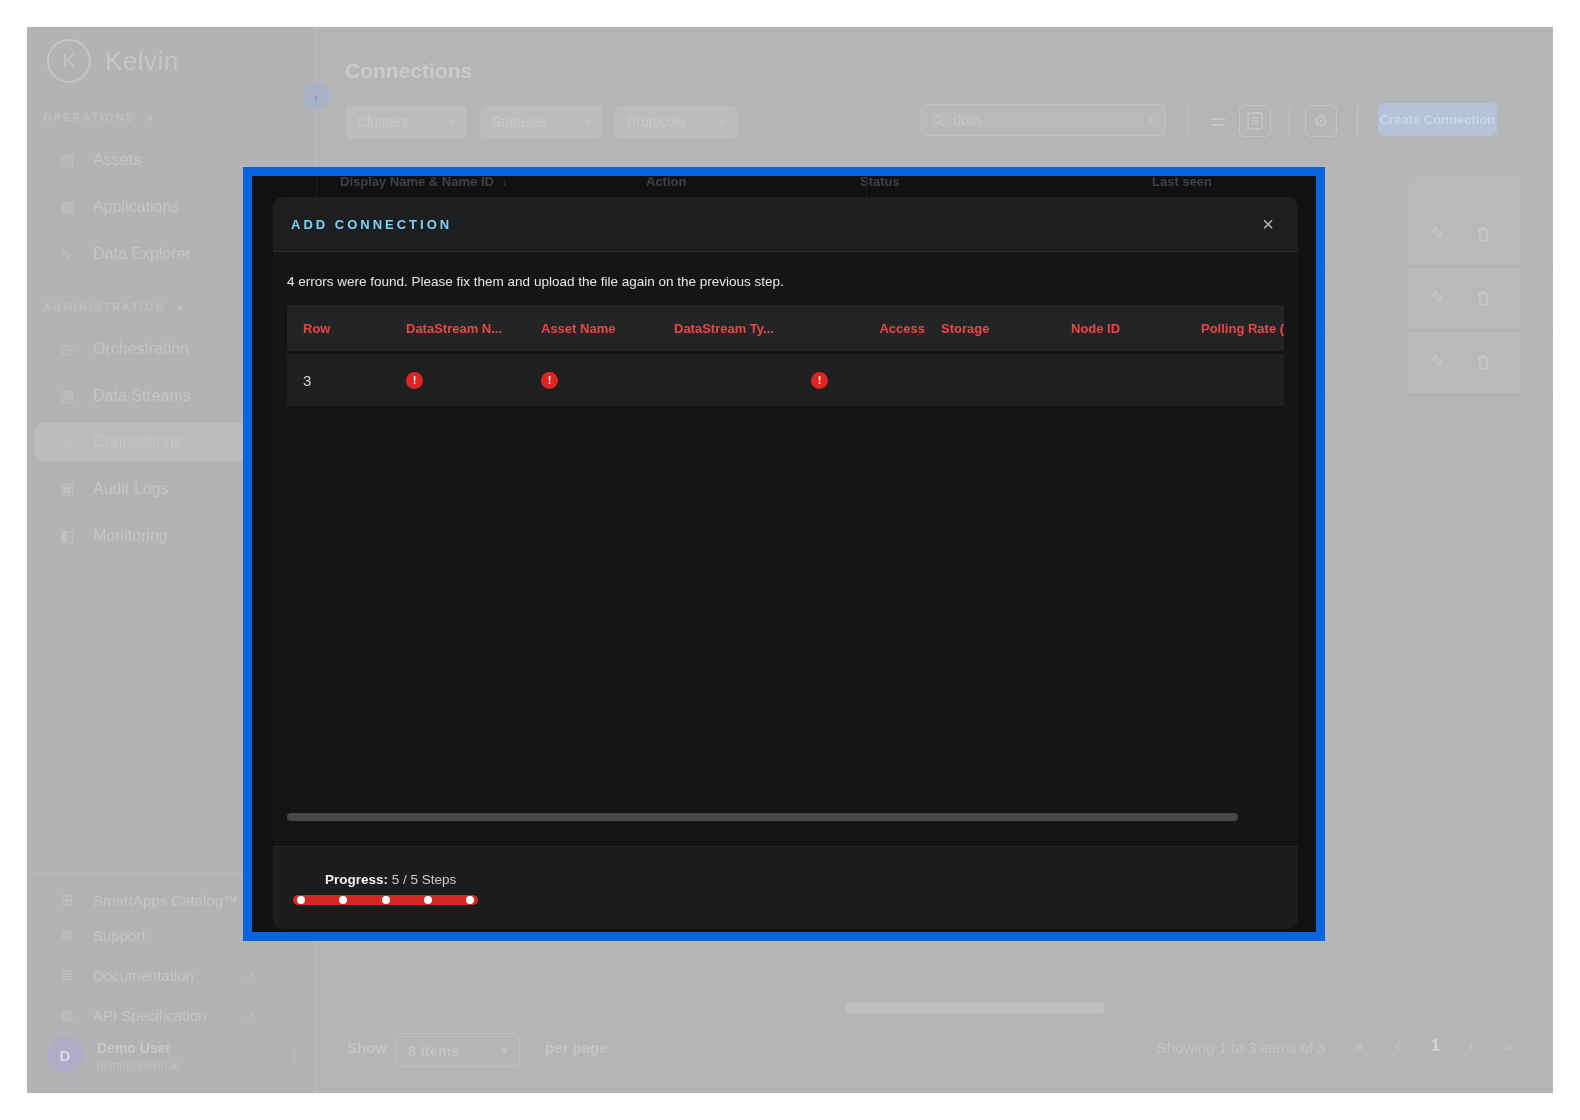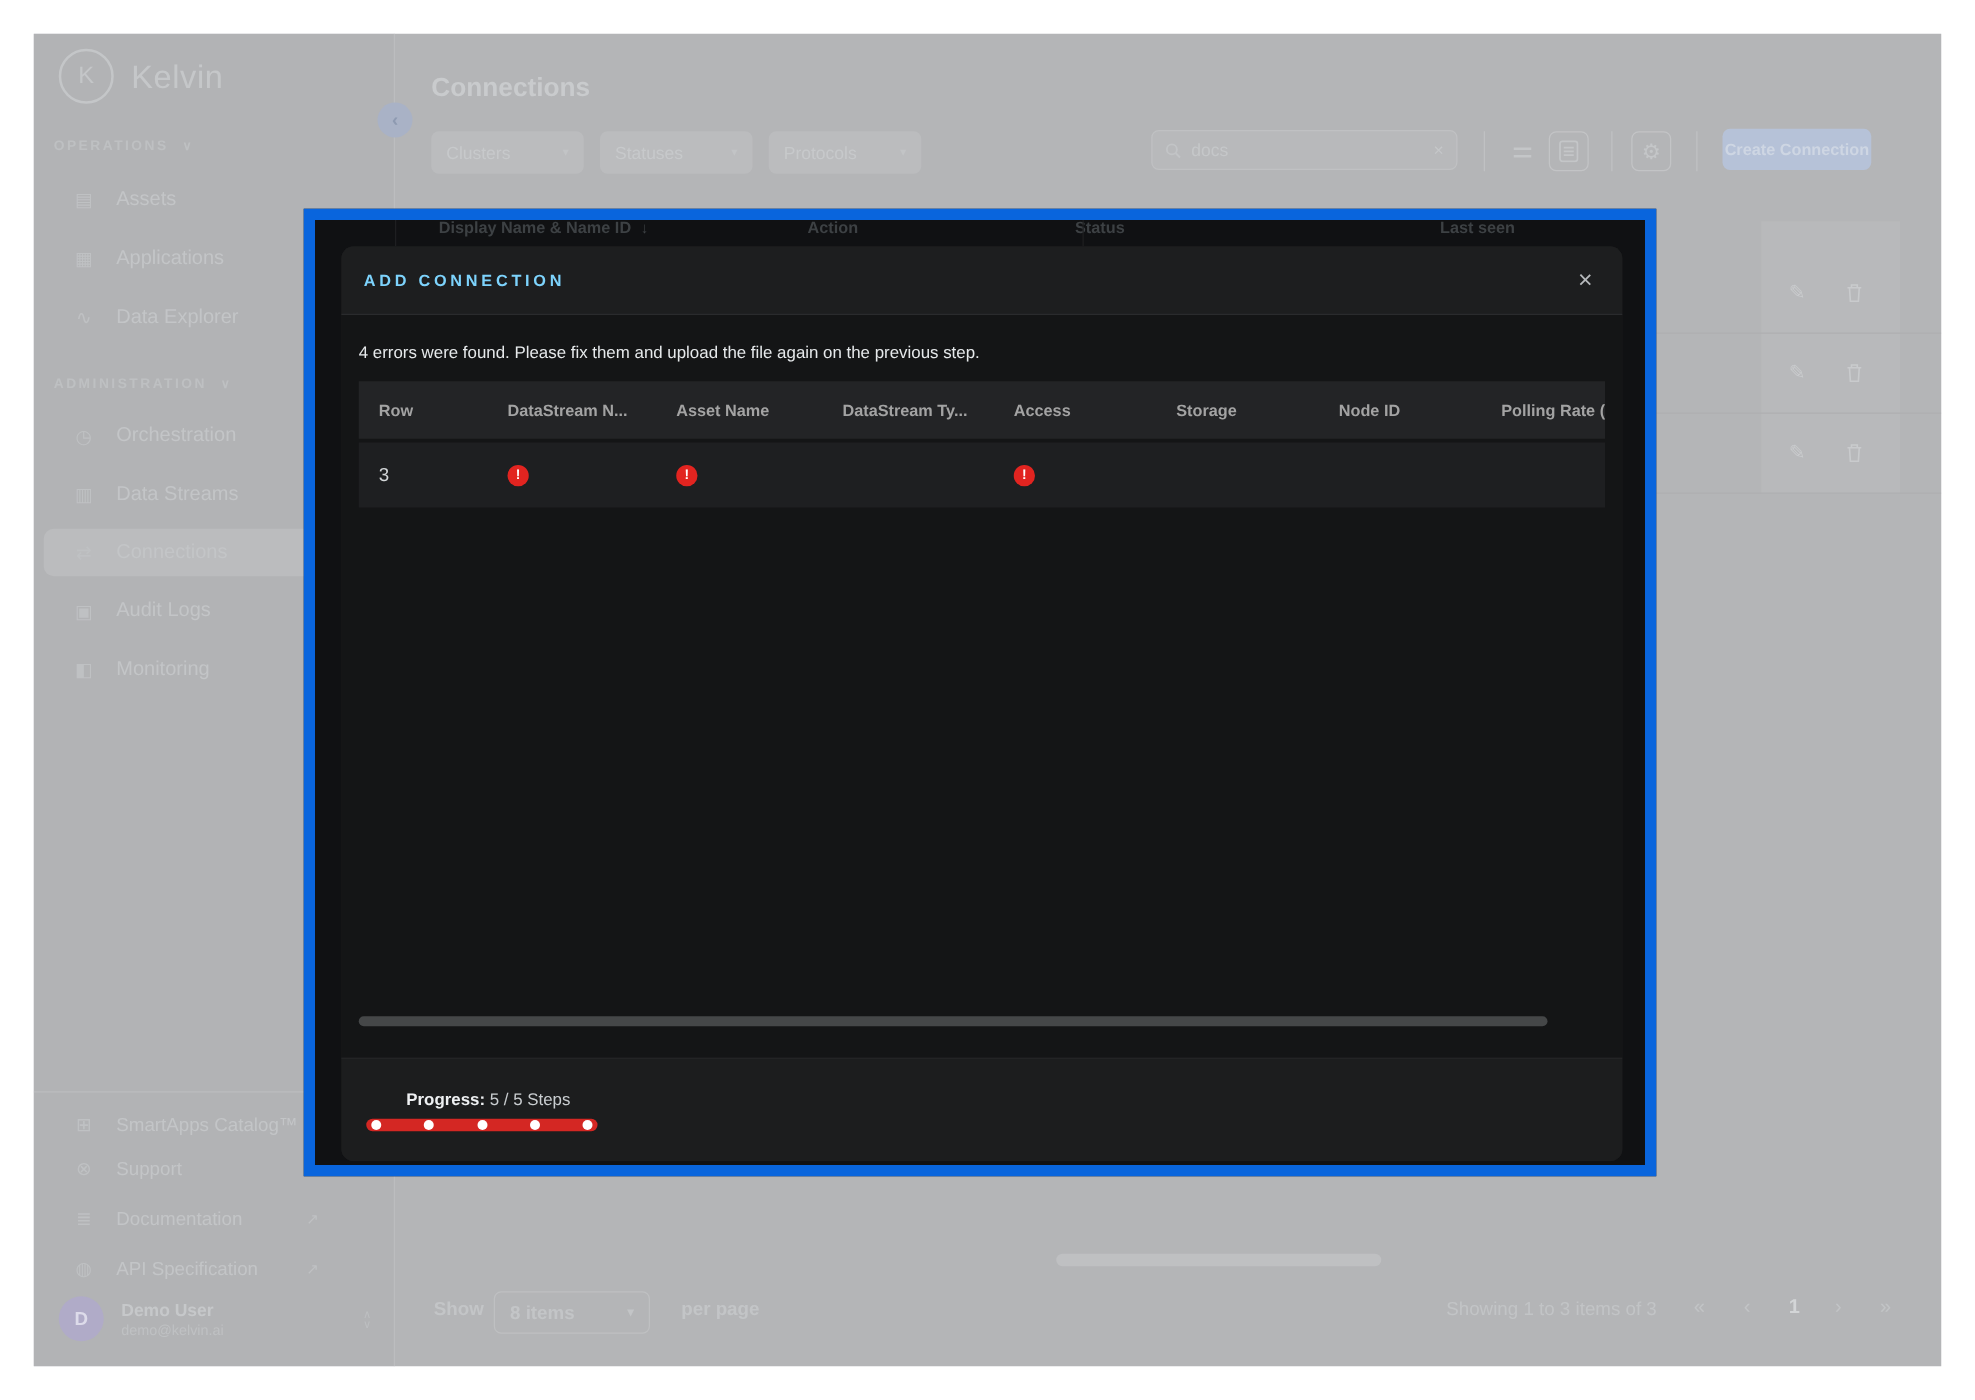--- a/index.html
+++ b/index.html
@@ -79,26 +79,26 @@
   .m-title { font-size:13px; font-weight:bold; letter-spacing:3px; color:#7dd3fc; }
   .m-close { font-size:20px; color:#b6b9bc; cursor:default; padding:0 6px; }
   .m-step { height:70px; flex:none; background:#1d1e1f; border-bottom:1px solid #2a2b2d;
             display:flex; align-items:center; padding:0 18px; }
   .s-label { font-size:14px; font-weight:bold; letter-spacing:1px; color:#eef0f2; }
   .s-bullet { font-size:15px; color:#8d9296; margin:0 13px; }
   .s-desc { font-size:15px; color:#b7bcc0; }
   .m-body { flex:1; background:#141516; padding:0 14px; position:relative; }
   .m-error { padding-top:22px; font-size:13.5px; color:#e6e9eb; }
   .t-head { display:flex; height:46px; margin-top:16px; background:#232426; align-items:center;
-            font-size:13px; font-weight:bold; color:#a3a3a3; }
+            font-size:13px; font-weight:bold; color:#ef4444; }
   .t-row  { display:flex; height:52px; margin-top:3px; background:#1e1f21; align-items:center;
             font-size:15px; color:#d3d6d8; }
   .tc { padding-left:16px; white-space:nowrap; overflow:hidden; }
   .tc0{width:103px;} .tc1{width:135px;} .tc2{width:133px;} .tc3{width:137px;}
-  .tc4{width:130px;} .tc5{width:130px;} .tc6{width:130px;} .tc7{flex:1;}
+  .tc4{width:130px;text-align:right;} .tc5{width:130px;} .tc6{width:130px;} .tc7{flex:1;}
   .err { width:17px; height:17px; border-radius:50%; background:#e22420; color:#ffffff; font-size:11px; font-weight:bold;
          display:flex; align-items:center; justify-content:center; margin-left:16px; }
   .hthumb { position:absolute; left:14px; bottom:25px; width:951px; height:8px; border-radius:4px; background:#454748; }
   .m-footer { height:83px; flex:none; background:#1c1d1e; border-top:1px solid #262729;
               display:flex; align-items:center; justify-content:space-between; padding:0 20px; }
   .p-text { font-size:13.5px; color:#c9cdd0;padding-left:32px; }
   .p-text b { color:#eef0f2; }
   .p-bar { margin-top:8px; width:185px; height:10px; border-radius:5px; background:#d42723; position:relative; }
   .p-dot { position:absolute; top:1px; width:8px; height:8px; border-radius:50%; background:#ffffff; }
   .btns { display:flex; align-items:center; }
@@ -289,21 +289,21 @@
     <div class="pf-label" style="left:518px;">per page</div>
     <div class="showing">Showing 1 to 3 items of 3</div>
     <span class="pg" style="left:1328px;">«</span>
     <span class="pg" style="left:1368px;">‹</span>
     <span class="pg cur" style="left:1404px;">1</span>
     <span class="pg" style="left:1441px;">›</span>
     <span class="pg" style="left:1477px;">»</span>
   </div>
 
   <div class="highlight">
-    <div class="bgh" style="left:99px;">
+    <div class="bgh" style="left:88px;">
       <span>Display Name &amp; Name ID</span>
       <span class="srt">↓</span>
     </div>
     <div class="bgh" style="left:394px;">Action</div>
     <div class="bgh" style="left:608px;">Status</div>
     <div class="bgh" style="left:900px;">Last seen</div>
     <div class="bgv" style="left:64px;"></div>
     <div class="bgv" style="left:614px;"></div>
     <div class="bgv" style="left:1064px;"></div>
 

